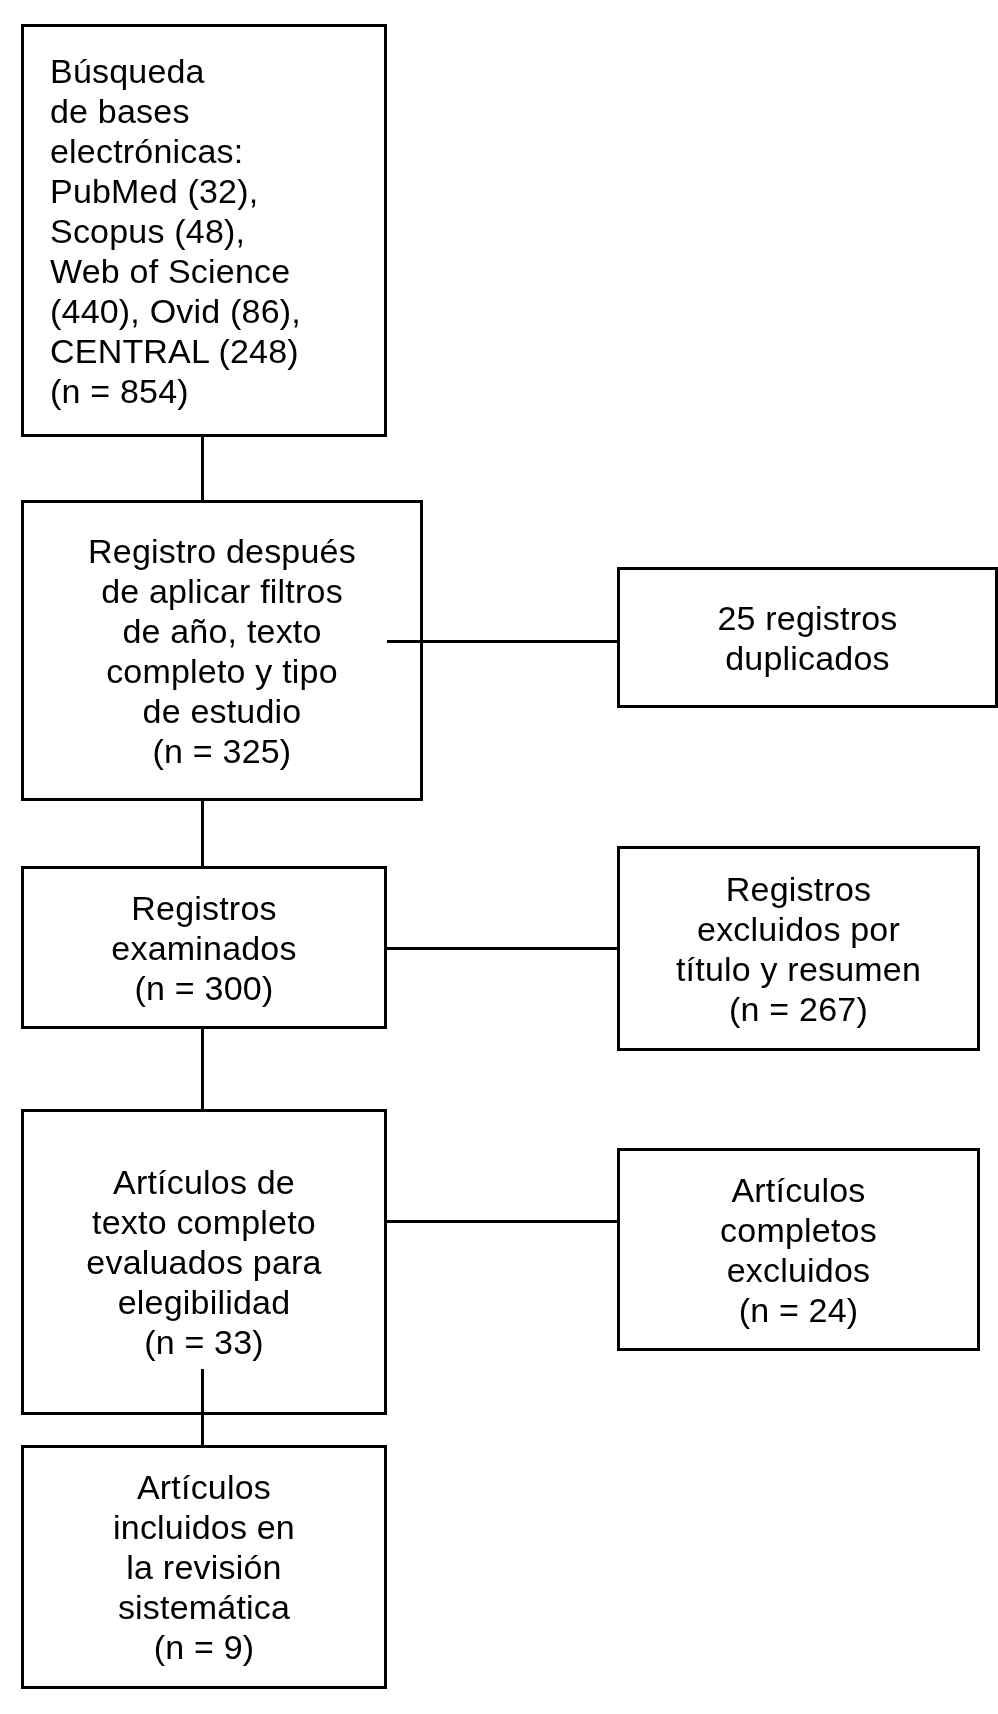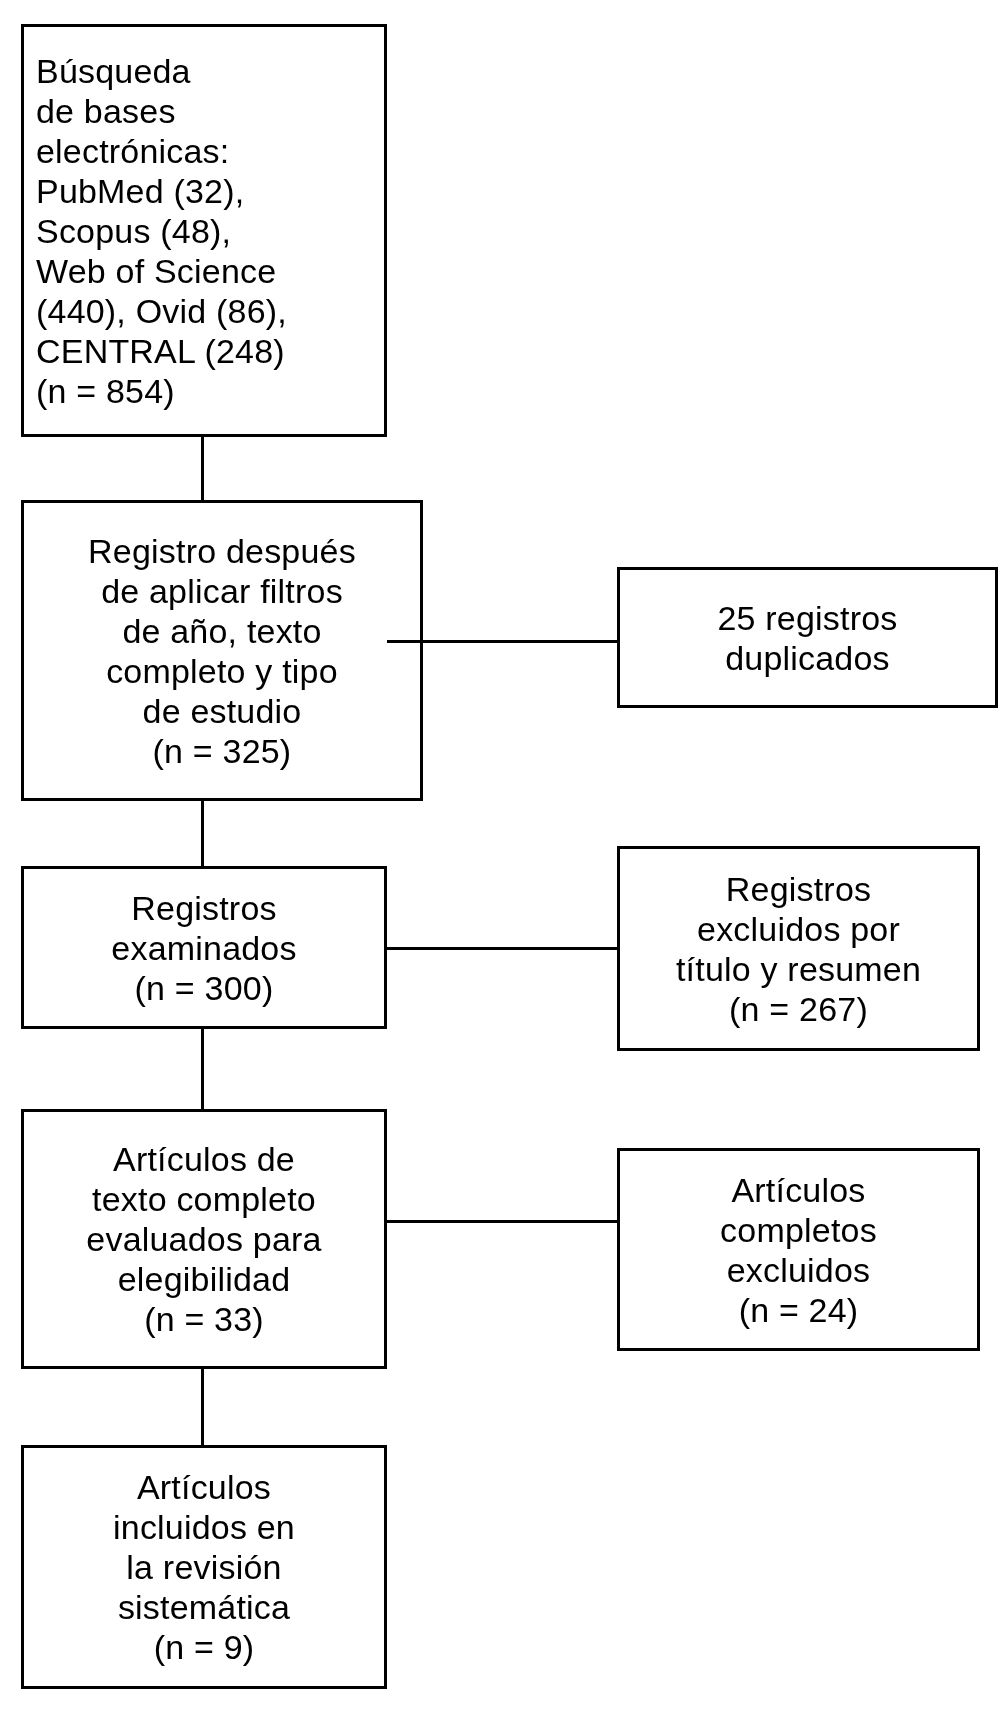--- a/index.html
+++ b/index.html
@@ -25,28 +25,28 @@
     justify-content: center;
     text-align: center;
     font-size: 34px;
     line-height: 40px;
     white-space: pre-line;
     letter-spacing: 0.2px;
   }
   .flow-box.align-left {
     justify-content: flex-start;
     text-align: left;
-    padding-left: 12px;
+    padding-left: 26px;
     padding-right: 8px;
   }
   
   .b-search   { left: 21px;  top: 24px;   width: 366px; height: 413px; }
   .b-filtered { left: 21px;  top: 500px;  width: 402px; height: 301px; }
   .b-screened { left: 21px;  top: 866px;  width: 366px; height: 163px; }
-  .b-fulltext { left: 21px;  top: 1109px; width: 366px; height: 260px; }
+  .b-fulltext { left: 21px;  top: 1109px; width: 366px; height: 306px; }
   .b-included { left: 21px;  top: 1445px; width: 366px; height: 244px; }
   
   .b-duplicates { left: 617px; top: 567px;  width: 381px; height: 141px; }
   .b-excl-scr   { left: 617px; top: 846px;  width: 363px; height: 205px; }
   .b-excl-ft    { left: 617px; top: 1148px; width: 363px; height: 203px; }
   
   .connector {
     position: absolute;
     background: #000000;
   }

